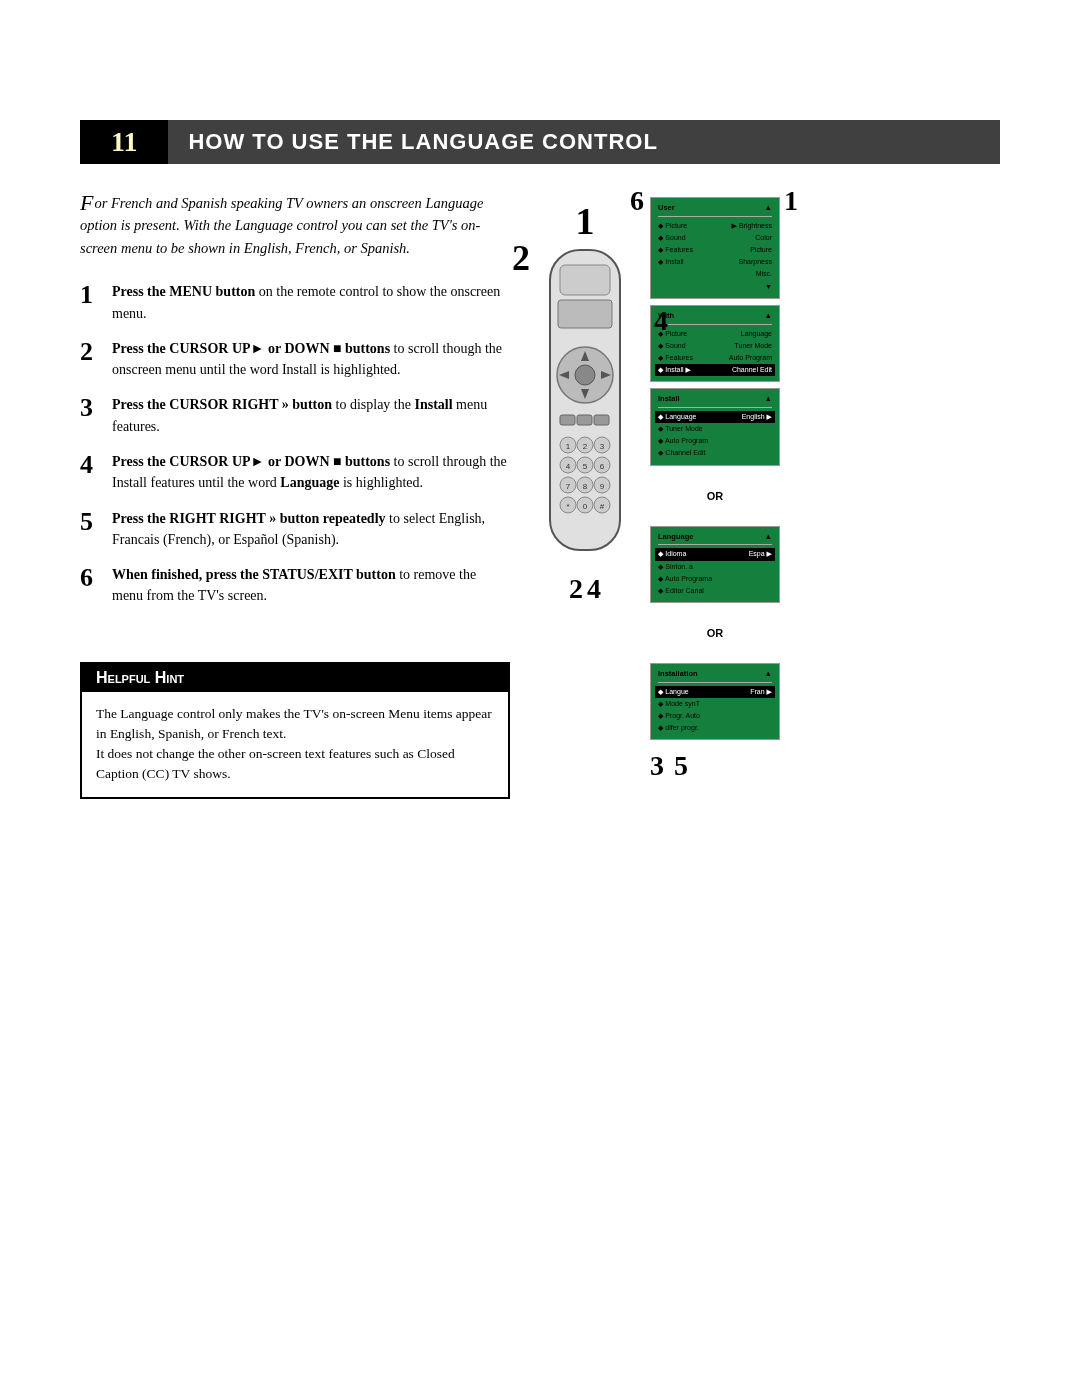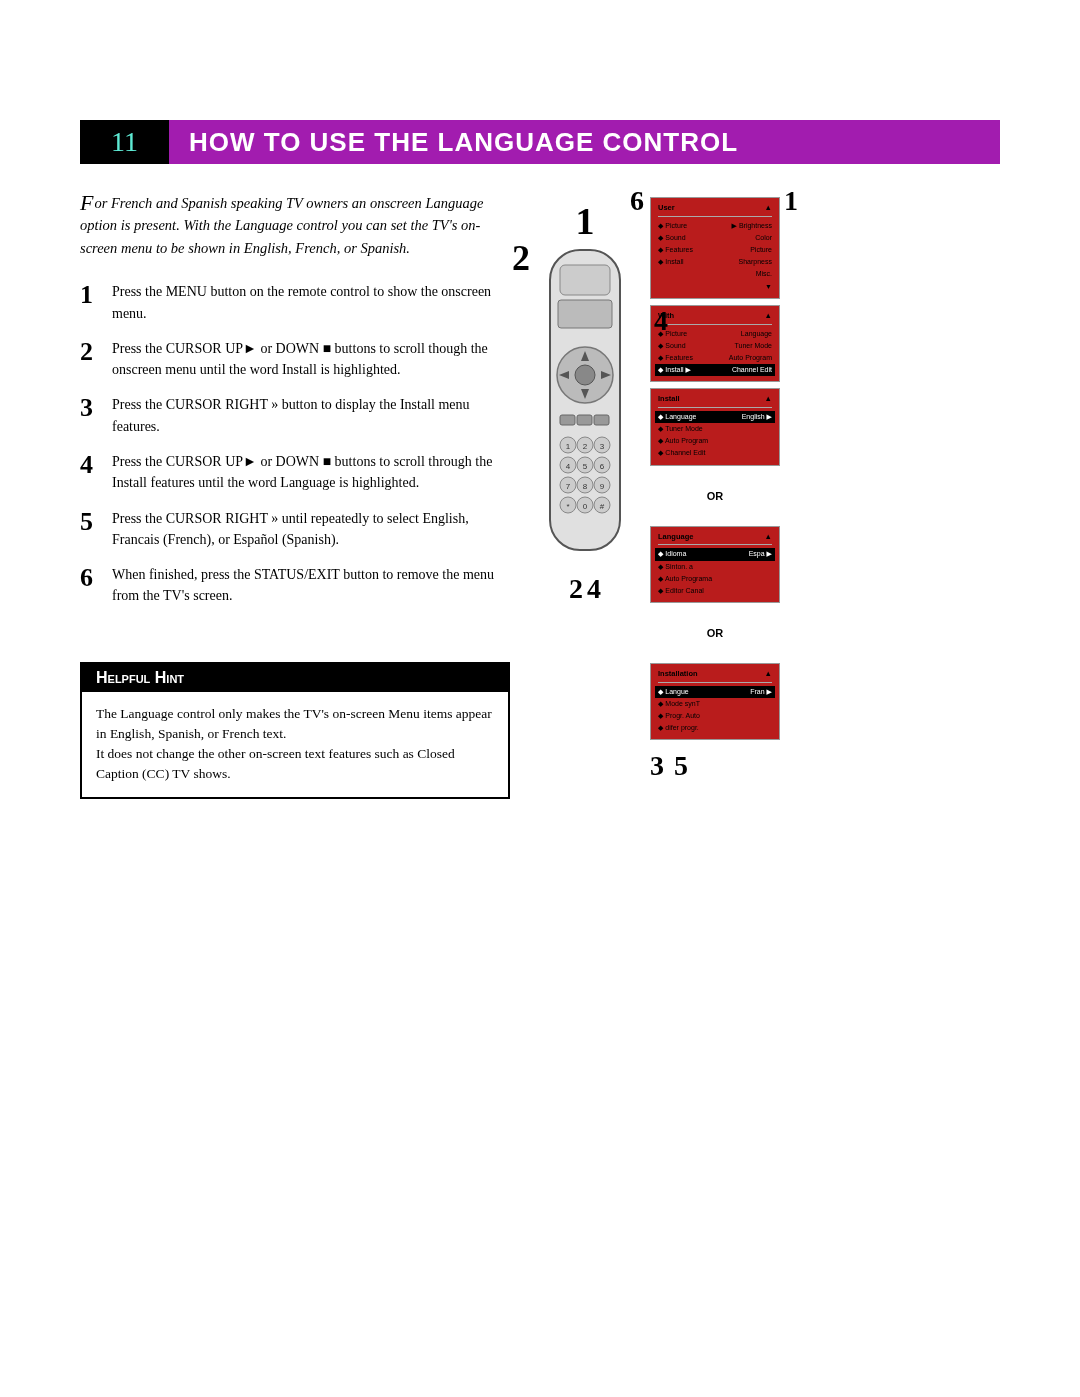--- a/index.html
+++ b/index.html
@@ -20,33 +20,33 @@
     }
 
     
     .chapter-header {
       display: flex;
       align-items: stretch;
       margin-bottom: 28px;
     }
     .chapter-number-block {
       background: #000;
-      color: #5eead4;
+      color: #fef9c3;
       font-size: 28px;
-      font-weight: normal;
+      font-weight: bold;
       padding: 6px 31px;
       display: flex;
       align-items: center;
       justify-content: center;
       min-width: 48px;
     }
     .chapter-title-block {
-      background: #a21caf;
+      background: #404040;
       color: #fff;
-      font-size: 26px;
+      font-size: 22px;
       font-weight: bold;
       padding: 6px 20px;
       display: flex;
       align-items: center;
       letter-spacing: 1px;
       text-transform: uppercase;
       font-family: Arial, sans-serif;
       flex: 1;
     }
 
@@ -107,21 +107,21 @@
       line-height: 1.1;
       font-family: 'Times New Roman', Times, serif;
     }
 
     .step-text {
       font-size: 14px;
       line-height: 1.52;
     }
 
     .step-text strong {
-      font-weight: normal;
+      font-weight: bold;
     }
 
     
     .hint-box {
       border: 2px solid #000;
       margin-top: 41px;
       padding: 0;
       max-width: 430px;
     }
 
@@ -146,21 +146,21 @@
     .or-text {
       font-size: 11px;
       font-weight: bold;
       text-align: center;
       margin: 18px 0;
       font-family: Arial, sans-serif;
     }
 
     .tv-mini {
       border: 1.5px solid #999;
-      background: #b91c1c;
+      background: #15803d;
       width: 130px;
       padding: 5px 7px;
       font-size: 7px;
       line-height: 1.45;
       font-family: Arial, sans-serif;
     }
 
     .tv-mini-header {
       display: flex;
       justify-content: space-between;
@@ -231,21 +231,21 @@
         <div class="step">
           <div class="step-number">4</div>
           <div class="step-text">
             <strong>Press the CURSOR UP► or DOWN ■ buttons</strong> to scroll through the Install features until the word <strong>Language</strong> is high­lighted.
           </div>
         </div>
 
         <div class="step">
           <div class="step-number">5</div>
           <div class="step-text">
-            <strong>Press the CURSOR RIGHT » until repeatedly</strong> to select English, Francais (French), or Español (Spanish).
+            <strong>Press the RIGHT RIGHT » button repeatedly</strong> to select English, Francais (French), or Español (Spanish).
           </div>
         </div>
 
         <div class="step">
           <div class="step-number">6</div>
           <div class="step-text">
             <strong>When finished, press the STATUS/EXIT button</strong> to remove the menu from the TV's screen.
           </div>
         </div>
 

